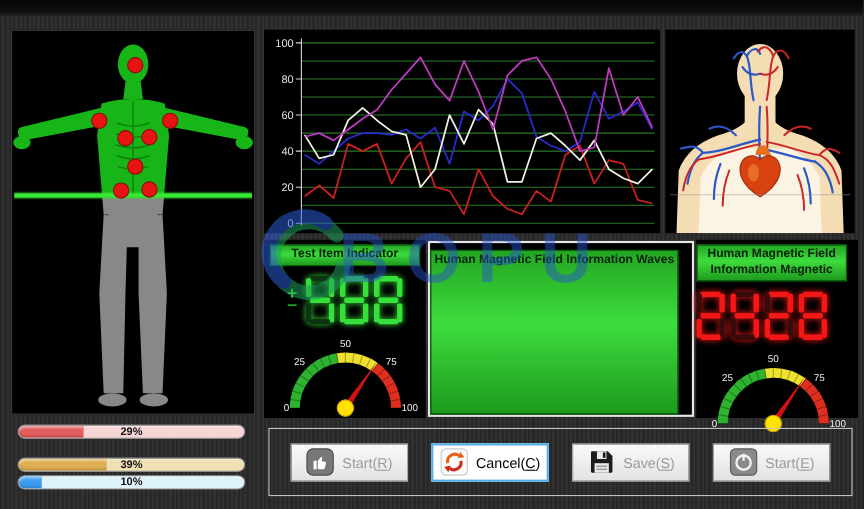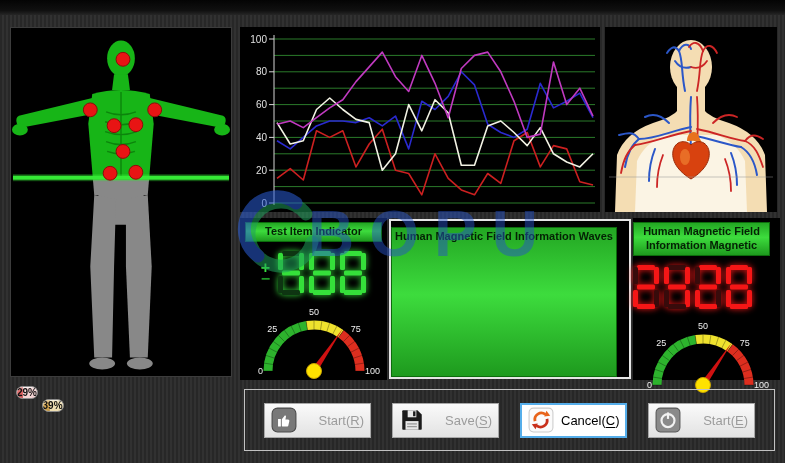--- a/index.html
+++ b/index.html
@@ -24,30 +24,30 @@
     color:#042204;font-weight:bold;text-align:center;width:calc(100% - 10px);margin-top:4px;
     font-size:11px;line-height:1.25;padding:2px 0;}
   #waves-panel .banner{margin:6px auto 0;width:calc(100% - 12px);}
   .wave-wrap{flex:1;margin:5px 6px 6px;position:relative;}
   .segrow{display:flex;gap:5px;margin-top:9px;}
   .sign-col{display:flex;flex-direction:column;align-items:center;justify-content:center;margin-right:3px;line-height:13px;}
   .sign-plus{color:#38e23e;font-weight:bold;font-size:16px;}
   .sign-minus{color:#1f9a28;font-weight:bold;font-size:16px;margin-top:-2px;}
   .gauge-wrap{margin-top:auto;margin-bottom:2px;}
   
-  #progress-area{position:absolute;left:16px;top:386px;width:207px;display:flex;flex-direction:row;gap:3.5px;}
+  #progress-area{position:absolute;left:16px;top:386px;width:207px;display:flex;flex-direction:column;gap:3.5px;}
   .pbar{position:relative;height:13px;border-radius:7px;border:1px solid #8c8c8c;
     box-shadow:inset 0 1px 1px rgba(255,255,255,.65);overflow:hidden;}
   .pbar-fill{position:absolute;left:0;top:0;bottom:0;border-radius:7px 0 0 7px;
     box-shadow:inset 0 2px 2px rgba(255,255,255,.45), inset 0 -2px 2px rgba(0,0,0,.15);}
   .pbar-label{position:relative;display:block;text-align:center;font-size:10px;line-height:12px;color:#111;font-weight:bold;}
   
   #btn-panel{position:absolute;left:244px;top:389px;width:531px;height:62px;
     border:1px solid #c2c2c2;display:flex;align-items:center;justify-content:center;gap:21px;}
-  .ctl-btn{width:107px;height:35px;display:flex;align-items:center;justify-content:space-between;gap:7px;
+  .ctl-btn{width:107px;height:35px;display:flex;align-items:center;justify-content:center;gap:7px;
     background:linear-gradient(#fafafa,#e2e2e2);border:1px solid #a8a8a8;padding:0 6px;
     font-size:13px;color:#9c9c9c;cursor:default;}
   .ctl-btn .btn-icon{width:26px;height:26px;display:inline-flex;}
   .ctl-btn.active{border:2px solid #56aeea;background:#fff;color:#000;cursor:pointer;}
   .ctl-btn u{text-underline-offset:2px;}
   
   .watermark{position:absolute;left:234px;top:190px;display:flex;align-items:center;
     z-index:40;pointer-events:none;}
   .wm-text{font-size:64px;font-weight:bold;letter-spacing:15px;color:#2653c8;opacity:.48;margin-left:-14px;}
   .wm-swirl{opacity:.55;}
@@ -372,61 +372,65 @@
   <div class="pbar" style="background: rgb(246, 213, 213);">
     <div class="pbar-fill" style="width: 29%; background: rgb(226, 93, 93);"></div>
     <span class="pbar-label">29%</span>
   </div>
 
   <div class="pbar" style="background: rgb(239, 223, 178); margin-top: 13px;">
     <div class="pbar-fill" style="width: 39%; background: rgb(223, 174, 82);"></div>
     <span class="pbar-label">39%</span>
   </div>
 
+  <div class="pbar" style="background: rgb(222, 242, 251);">
+    <div class="pbar-fill" style="width: 10%; background: rgb(59, 158, 240);"></div>
+    <span class="pbar-label">10%</span>
+  </div>
 
 </div>
 
   <div id="btn-panel">
   <button class="ctl-btn" aria-disabled="true">
     <span class="btn-icon">
           <svg width="26" height="26" viewBox="0 0 24 24">
             <rect x="1" y="1" width="22" height="22" rx="5" fill="#787878" stroke="#4a4a4a"></rect>
             <path fill="#fff" d="M6.5 11h2.6v7H6.5z M10 17.2c.1.5.5.8 1 .8h3.9c.5 0 1-.4 1.1-.9l.9-4c.2-.8-.4-1.6-1.2-1.6h-2.4l.5-2.6c.2-.8-.8-1.4-1.4-.7L10 11.2z"></path>
           </svg>
         </span>
     <span class="btn-label"><span class="pre">Start(</span><u class="key">R</u><span class="post">)</span></span>
+  </button>
+
+  <button class="ctl-btn active">
+    <span class="btn-icon">
+          <svg width="26" height="26" viewBox="0 0 24 24">
+            <rect x="1" y="1" width="22" height="22" rx="4" fill="#fbfbfb" stroke="#cccccc"></rect>
+            <path d="M6.5 13a6 6 0 0 1 9.5-6.2" fill="none" stroke="#e8641b" stroke-width="2.6"></path>
+            <polygon points="17,3.5 20.5,8 15,8.8" fill="#e8641b"></polygon>
+            <path d="M17.5 11a6 6 0 0 1-9.5 6.2" fill="none" stroke="#c8301b" stroke-width="2.6"></path>
+            <polygon points="7,20.5 3.5,16 9,15.2" fill="#c8301b"></polygon>
+          </svg>
+        </span>
+    <span class="btn-label"><span class="pre">Cancel(</span><u class="key">C</u><span class="post">)</span></span>
   </button>
 
   <button class="ctl-btn" aria-disabled="true">
     <span class="btn-icon">
           <svg width="26" height="26" viewBox="0 0 24 24">
             <path fill="#1b1b1b" d="M3 4c0-.6.4-1 1-1h13l4 4v13c0 .6-.4 1-1 1H4c-.6 0-1-.4-1-1z"></path>
             <rect x="8" y="3" width="8" height="6.5" fill="#e8e8e8"></rect>
             <rect x="13" y="4" width="2.2" height="4.5" fill="#1b1b1b"></rect>
             <rect x="6" y="13" width="12" height="8" fill="#e8e8e8"></rect>
             <rect x="7.5" y="15" width="9" height="1.2" fill="#9a9a9a"></rect>
             <rect x="7.5" y="17.5" width="9" height="1.2" fill="#9a9a9a"></rect>
           </svg>
         </span>
     <span class="btn-label"><span class="pre">Save(</span><u class="key">S</u><span class="post">)</span></span>
   </button>
 
-  <button class="ctl-btn active">
-    <span class="btn-icon">
-          <svg width="26" height="26" viewBox="0 0 24 24">
-            <rect x="1" y="1" width="22" height="22" rx="4" fill="#fbfbfb" stroke="#cccccc"></rect>
-            <path d="M6.5 13a6 6 0 0 1 9.5-6.2" fill="none" stroke="#e8641b" stroke-width="2.6"></path>
-            <polygon points="17,3.5 20.5,8 15,8.8" fill="#e8641b"></polygon>
-            <path d="M17.5 11a6 6 0 0 1-9.5 6.2" fill="none" stroke="#c8301b" stroke-width="2.6"></path>
-            <polygon points="7,20.5 3.5,16 9,15.2" fill="#c8301b"></polygon>
-          </svg>
-        </span>
-    <span class="btn-label"><span class="pre">Cancel(</span><u class="key">C</u><span class="post">)</span></span>
-  </button>
-
   <button class="ctl-btn" aria-disabled="true">
     <span class="btn-icon">
           <svg width="26" height="26" viewBox="0 0 24 24">
             <rect x="1" y="1" width="22" height="22" rx="4" fill="#8a8a8a" stroke="#5a5a5a"></rect>
             <circle cx="12" cy="12.5" r="6" fill="none" stroke="#f2f2f2" stroke-width="2"></circle>
             <line x1="12" y1="5" x2="12" y2="11" stroke="#f2f2f2" stroke-width="2"></line>
           </svg>
         </span>
     <span class="btn-label"><span class="pre">Start(</span><u class="key">E</u><span class="post">)</span></span>
   </button>

